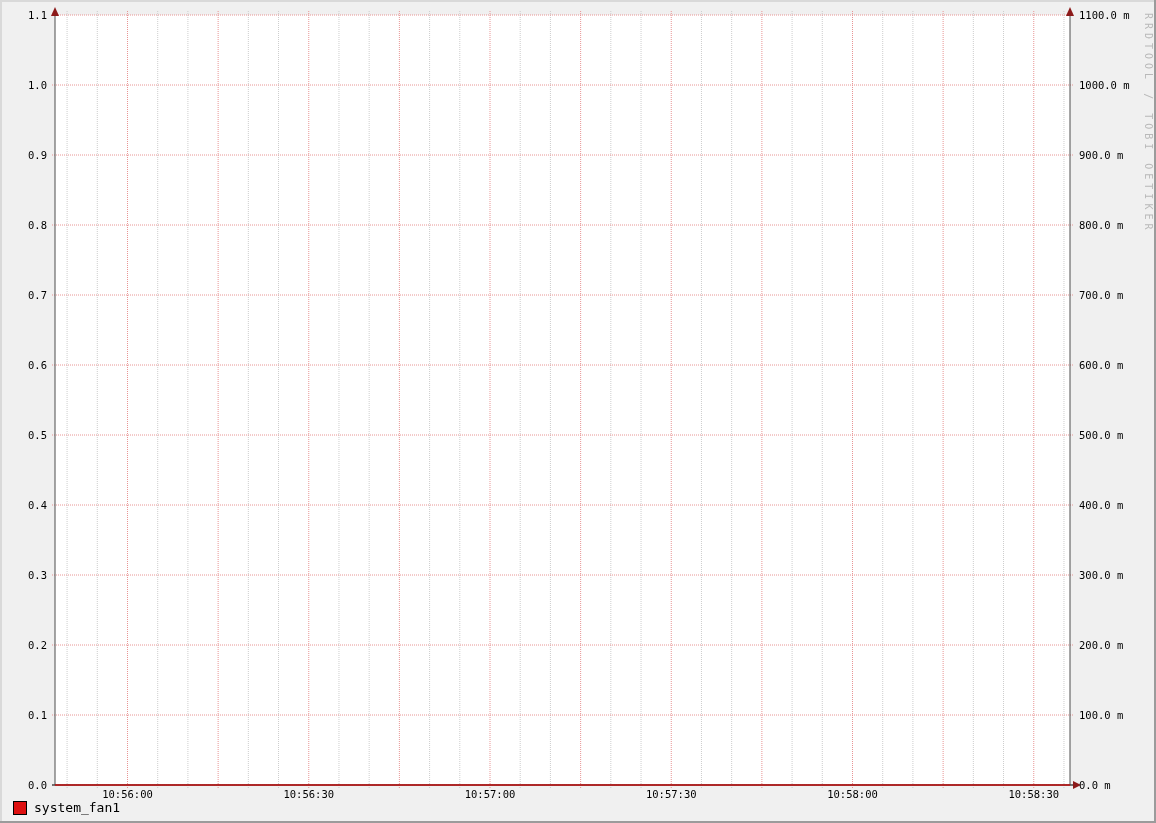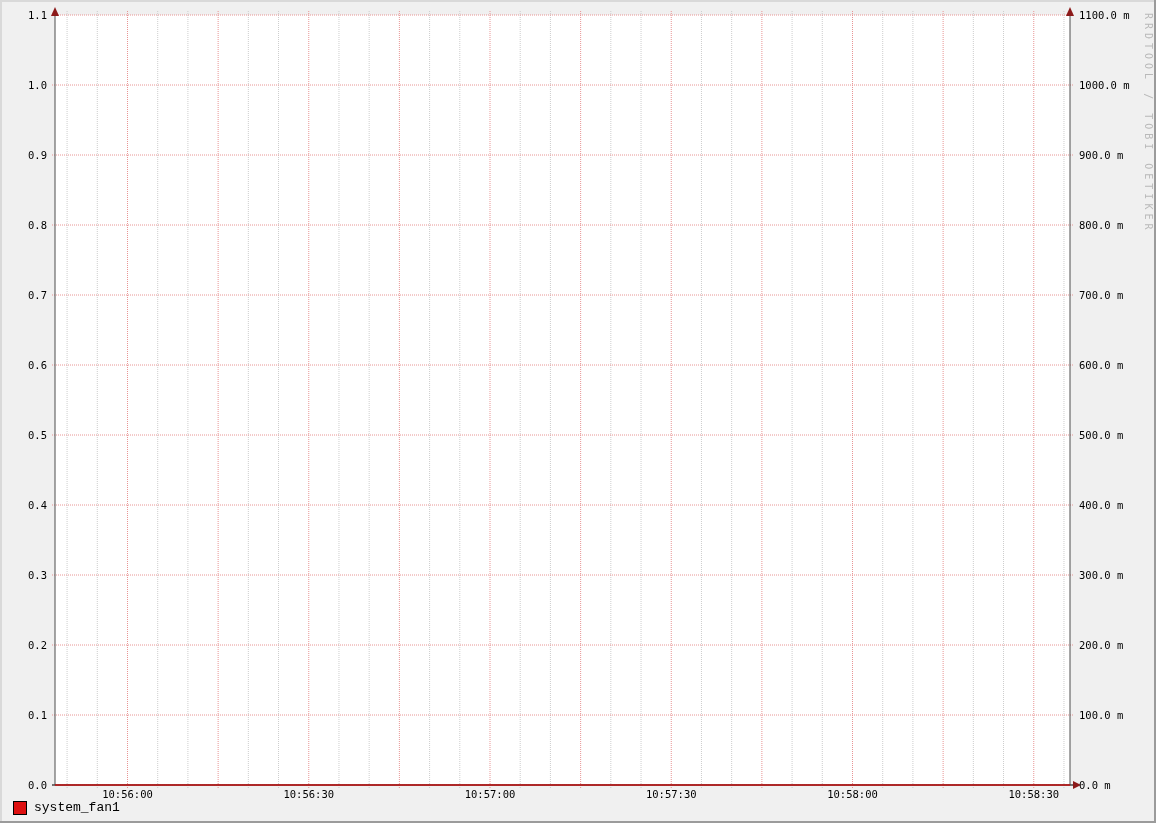--- a/index.html
+++ b/index.html
@@ -28,21 +28,20 @@
     white-space:nowrap;
     user-select:none;
   }
   #legend{
     position:absolute;
     left:13px;top:800px;
     display:flex;
     align-items:center;
     gap:7px;
     height:16px;
-    font-family:Liberation Mono, monospace;
   }
   #legend .swatch{
     width:12px;height:12px;
     border:1px solid #000;
     display:inline-block;
   }
   #legend .label{
     font-size:13px;
     color:#000;
     line-height:14px;

